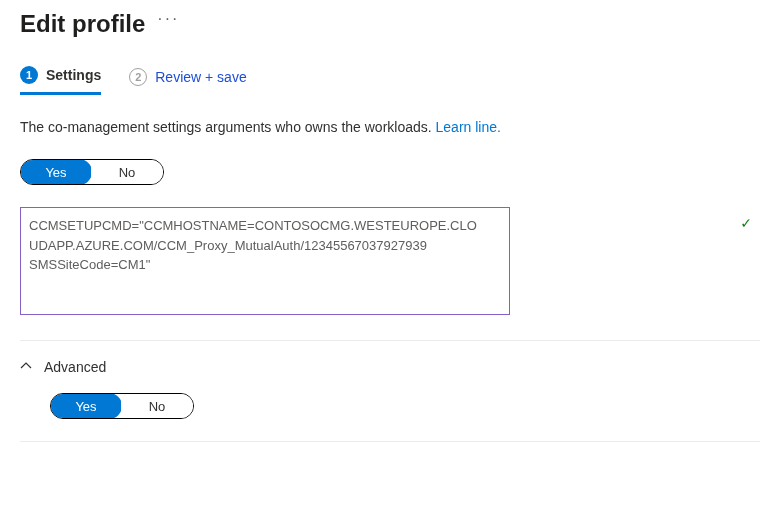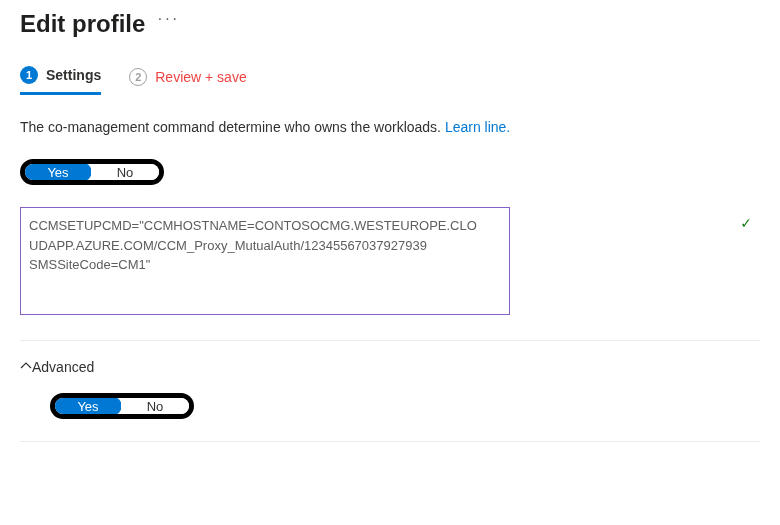--- a/index.html
+++ b/index.html
@@ -8,34 +8,34 @@
     .title { font-size: 24px; font-weight: 600; color: #201f1e; }
     .ellipsis { font-size: 16px; color: #605e5c; letter-spacing: 2px; cursor: pointer; }
     .tabs { display: flex; gap: 28px; border-bottom: none; margin-bottom: 24px; }
     .tab { display: flex; align-items: center; gap: 8px; padding-bottom: 8px; cursor: pointer; }
     .tab.active { border-bottom: 3px solid #0078d4; }
     .tab-num { width: 18px; height: 18px; border-radius: 50%; display: flex; align-items: center; justify-content: center; font-size: 11px; font-weight: 600; }
     .tab.active .tab-num { background: #0078d4; color: #fff; }
     .tab.inactive .tab-num { border: 1px solid #a19f9d; color: #a19f9d; }
     .tab-label { font-size: 14px; }
     .tab.active .tab-label { color: #323130; font-weight: 700; }
-    .tab.inactive .tab-label { color: #ef4444; }
+    .tab.inactive .tab-label { color: #1d4ed8; }
     .desc { margin-bottom: 24px; font-size: 14px; color: #323130; }
     .desc a { color: #0078d4; text-decoration: none; }
     .row { display: flex; align-items: flex-start; margin-bottom: 22px; }
     .row-label { width: 260px; flex-shrink: 0; color: #323130; line-height: 1.4; padding-right: 16px; }
     .row-control { flex: 1; }
-    .toggle { display: inline-flex; border: 5px solid #000000; border-radius: 14px; overflow: hidden; height: 26px; width: 144px; }
+    .toggle { display: inline-flex; border: 1px solid #000000; border-radius: 14px; overflow: hidden; height: 26px; width: 144px; }
     .toggle-opt { flex: 1; display: flex; align-items: center; justify-content: center; font-size: 13px; cursor: pointer; background: #fff; color: #323130; }
     .toggle-opt.selected { background: #0078d4; color: #fff; border-radius: 13px; margin: -1px; font-weight: 400; }
     .textarea-wrap { position: relative; }
     textarea { width: 490px; height: 108px; border: 1px solid #8661c5; padding: 8px 24px 8px 8px; font-family: inherit; font-size: 13px; color: #605e5c; resize: none; line-height: 1.5; }
     .check { position: absolute; right: 8px; top: 8px; color: #107c10; font-size: 14px; }
     .separator { border: none; border-top: 1px solid #edebe9; margin: 10px 0 18px; }
-    .section-header { display: flex; align-items: flex-start; margin-bottom: 18px; cursor: pointer; }
+    .section-header { display: flex; align-items: flex-start; gap: 12px; margin-bottom: 18px; cursor: pointer; }
     .chevron { font-size: 12px; color: #323130; }
     .section-title { font-size: 14px; color: #323130; }
     .indented { padding-left: 30px; }
     .indented .row-label { width: 318px; }
   </style>
 </head>
 <body>
 
 <div class="header">
   <div class="title">Edit profile</div>
@@ -47,21 +47,21 @@
     <div class="tab-num">1</div>
     <div class="tab-label">Settings</div>
   </div>
   <div class="tab inactive">
     <div class="tab-num">2</div>
     <div class="tab-label">Review + save</div>
   </div>
 </div>
 
 <div class="desc">
-  <span>The co-management command determine who owns the workloads. </span><a href="#">Learn line.</a>
+  <span>The co-management settings arguments who owns the workloads. </span><a href="#">Learn line.</a>
 </div>
 
 <div class="row">
   <div class="row-control">
     <div class="toggle">
       <div class="toggle-opt selected">Yes</div>
       <div class="toggle-opt">No</div>
     </div>
   </div>
 </div>

